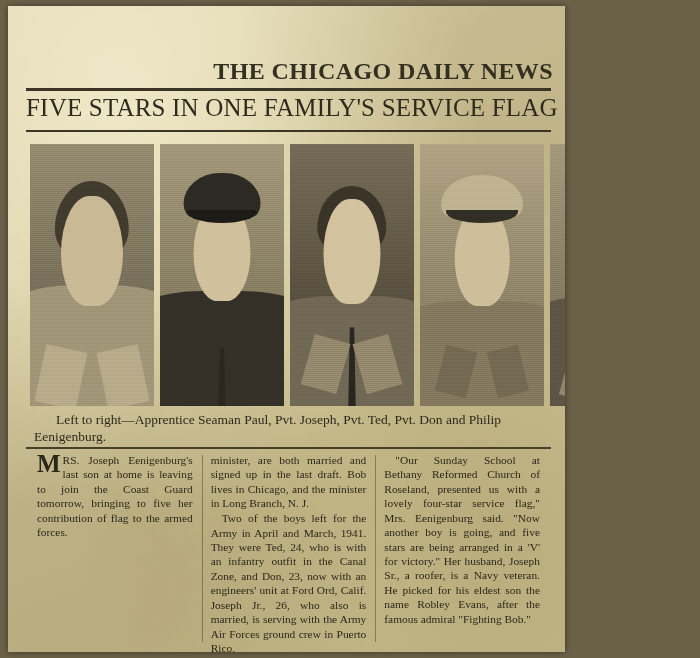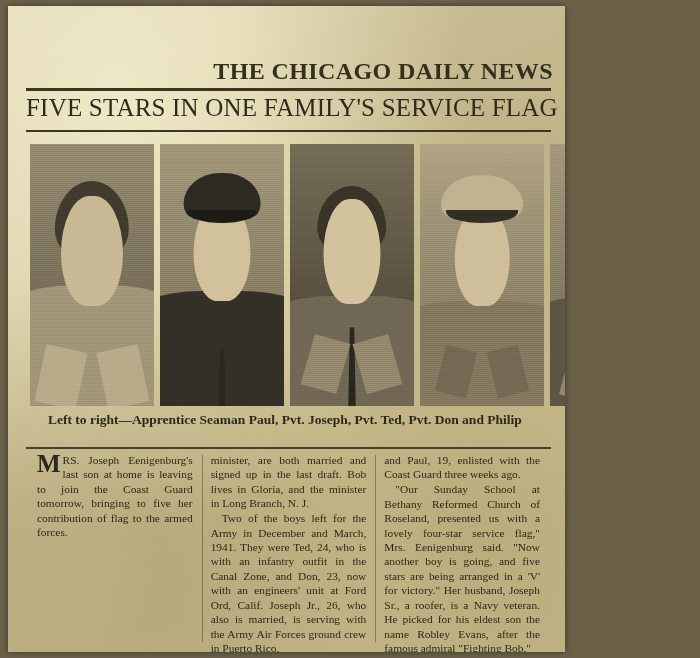--- a/index.html
+++ b/index.html
@@ -147,25 +147,25 @@
   }
   .photo .grain {
     position: absolute; inset: 0;
     background-image:
       repeating-linear-gradient(0deg, rgba(0,0,0,0.05) 0 1px, rgba(255,255,255,0.03) 1px 2px);
     mix-blend-mode: overlay;
   }
 
   .caption {
     position: absolute;
-    left: 40px;
+    left: 48px;
     right: 18px;
     top: 406px;
     font-family: "Liberation Serif", serif;
-    font-weight: bold;
+    font-weight: normal;
     font-size: 13.5px;
     line-height: 1.25;
     color: #2d2a1c;
   }
   .caption .l2 {
     display: block;
     margin-left: -22px;
   }
 
   .rule-under-caption {
@@ -276,33 +276,33 @@
       <div class="face" style="top:22%;width:48%;height:40%;background:#c3b592"></div>
       <div class="collar-l" style="left:12%;bottom:2%;width:30%;height:20%;transform:rotate(15deg);background:#8a8168"></div>
       <div class="collar-r" style="right:12%;bottom:2%;width:30%;height:20%;transform:rotate(-15deg);background:#8a8168"></div>
       <div class="grain"></div>
     </div>
 
   </div>
 
   <div class="caption">
     <span>Left to right—Apprentice Seaman Paul, Pvt. Joseph, Pvt. Ted, Pvt. Don and Philip</span>
+    <span class="l2">Eenigenburg.</span>
   </div>
   <div class="rule-under-caption"></div>
 
   <div class="columns">
 
     <div class="col">
       <p class="noindent"><span class="dropcap">M</span><span>RS. Joseph Eenigenburg's last son at home is leaving to join the Coast Guard tomorrow, bringing to five her contribution of flag to the armed forces.</span></p>
     </div>
 
     <div class="col">
-      <p class="noindent">minister, are both married and signed up in the last draft. Bob lives in Gloria, and the minister in Long Branch, N. J.</p>
-      <p>Two of the boys left for the Army in December and March, 1941. They were Ted, 24, who is with an infantry outfit in the Canal Zone, and Don, 23, now with an engineers' unit at Ford Ord, Calif. Joseph Jr., 26, who also is married, is serving with the Army Air Forces ground crew in Puerto Rico,</p>
+      <p class="noindent">minister, are both married and signed up in the last draft. Bob lives in Chicago, and the minister in Long Branch, N. J.</p>
+      <p>Two of the boys left for the Army in April and March, 1941. They were Ted, 24, who is with an infantry outfit in the Canal Zone, and Don, 23, now with an engineers' unit at Ford Ord, Calif. Joseph Jr., 26, who also is married, is serving with the Army Air Forces ground crew in Puerto Rico,</p>
     </div>
 
     <div class="col">
-      <p class="noindent">and Paul, 19, enlisted with the Coast Guard three weeks ago.</p>
       <p>"Our Sunday School at Bethany Reformed Church of Roseland, presented us with a lovely four-star service flag," Mrs. Eenigenburg said. "Now another boy is going, and five stars are being arranged in a 'V' for victory." Her husband, Joseph Sr., a roofer, is a Navy veteran. He picked for his eldest son the name Robley Evans, after the famous admiral "Fighting Bob."</p>
     </div>
 
   </div>
 </div>
 
 </body></html>

